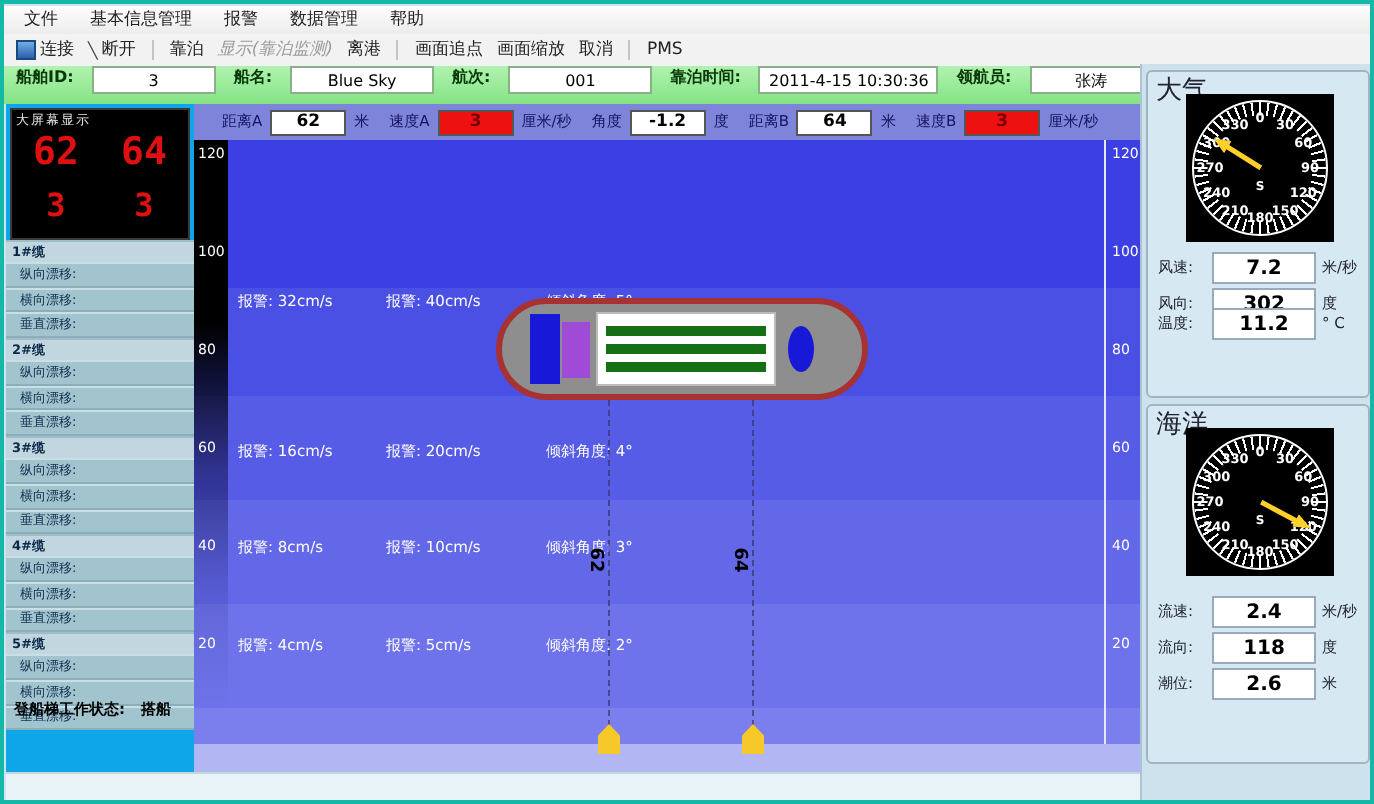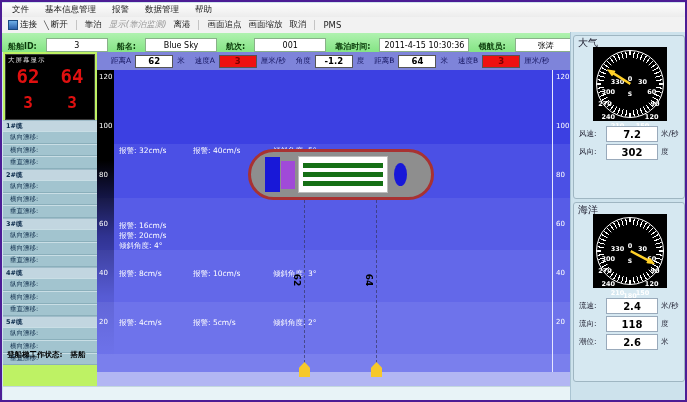--- a/index.html
+++ b/index.html
@@ -1,35 +1,35 @@
 <!DOCTYPE html>
 <html><head>
 <meta charset="utf-8">
 <style>
   html,body{margin:0;padding:0;background:#fff;font-family:"DejaVu Sans","Liberation Sans",sans-serif;}
-  .window{position:relative;width:687px;height:402px;background:#cfe4ee;border:2px solid #4c1d95;box-sizing:border-box;overflow:hidden;}
+  .window{position:relative;width:687px;height:402px;background:#cfe4ee;border:2px solid #14b8a6;box-sizing:border-box;overflow:hidden;}
   
   .menubar{position:absolute;left:0;top:1px;width:100%;height:14px;background:linear-gradient(#fdfdfd,#ececec);display:flex;align-items:center;gap:16px;padding-left:10px;font-size:8.5px;color:#222;}
   .menubar span{cursor:default;}
   .toolbar{position:absolute;left:0;top:15px;width:100%;height:16px;background:#f2f2f2;border-bottom:1px solid #d5d5d5;display:flex;align-items:center;gap:7px;padding-left:6px;font-size:8.5px;color:#222;}
   .tsep{width:1px;height:10px;background:#c4c4c4;margin:0 1px;}
   .tbtn{display:flex;align-items:center;gap:2px;}
   .tbtn.disabled{color:#9a9a9a;font-style:italic;}
   .icon-connect{display:inline-block;width:8px;height:8px;background:linear-gradient(#6fb0e8,#2a60a9);border:1px solid #1a4a80;}
   .icon-disconnect{color:#444;font-size:8px;font-weight:bold;}
   
-  .infobar{position:absolute;left:0;top:31px;width:570px;height:19px;background:linear-gradient(#b0f2b0,#84e484);display:flex;align-items:flex-end;gap:9px;padding-left:6px;font-size:8px;color:#083808;font-weight:bold;}
+  .infobar{position:absolute;left:0;top:31px;width:570px;height:19px;background:linear-gradient(#b0f2b0,#84e484);display:flex;align-items:flex-start;gap:9px;padding-left:6px;font-size:8px;color:#083808;font-weight:bold;}
   .ibox{background:#fff;border:1px solid #8ab08a;height:12px;display:flex;align-items:center;justify-content:center;font-weight:normal;color:#000;font-size:8px;}
   
   .measurebar{position:absolute;left:95px;top:50px;width:473px;height:18px;background:#7e84da;display:flex;align-items:center;gap:4px;padding-left:14px;font-size:7.5px;color:#14145e;box-sizing:border-box;}
   .mbox{background:#fff;border:1px solid #555;width:36px;height:11px;display:flex;align-items:center;justify-content:center;font-weight:bold;font-size:8.5px;color:#000;}
   .mbox.alarm{background:#ee1111;color:#7a0000;}
   .munit{margin-right:6px;}
   
-  .sidebar{position:absolute;left:1px;top:50px;width:94px;height:334px;background:#bef264;}
+  .sidebar{position:absolute;left:1px;top:50px;width:94px;height:334px;background:#0ea5e9;}
   .bigdisplay{position:absolute;left:2px;top:2px;width:88px;height:64px;background:#000;border:1px solid #3a3a3a;}
   .bd-title{position:absolute;left:2px;top:1px;font-size:6.5px;color:#e8e8e8;letter-spacing:1px;}
   .bd-row1{position:absolute;left:0;top:10px;width:100%;display:flex;justify-content:space-around;font-size:19px;font-weight:bold;color:#e01010;font-family:"DejaVu Sans Mono","Liberation Mono",monospace;}
   .bd-row2{position:absolute;left:0;top:38px;width:100%;display:flex;justify-content:space-around;font-size:16px;font-weight:bold;color:#e01010;font-family:"DejaVu Sans Mono","Liberation Mono",monospace;}
   .cgroups{position:absolute;left:0;top:68px;width:94px;}
   .cg-head{height:10px;font-size:6.5px;font-weight:bold;color:#0a2a4a;padding-left:3px;display:flex;align-items:center;background:#c2d6e0;border-top:1px solid #9fbcc9;}
   .cg-row{height:10.7px;background:#a2c4cf;border-top:1px solid #c9dee5;border-bottom:1px solid #8aafbb;font-size:6.5px;color:#12304e;display:flex;align-items:center;padding-left:7px;}
   .gangway{position:absolute;left:0;top:298px;width:94px;font-size:7.5px;font-weight:bold;color:#000;display:flex;gap:8px;padding-left:4px;}
   
   .chart{position:absolute;left:95px;top:68px;width:473px;height:317px;overflow:hidden;}
@@ -53,25 +53,25 @@
   .sh-purple{position:absolute;left:30px;top:9px;width:14px;height:28px;background:#a04ad8;}
   .sh-cargo{position:absolute;left:47px;top:4px;width:90px;height:37px;background:#fff;border:1px solid #bbb;display:flex;flex-direction:column;justify-content:space-evenly;padding:2px 4px;box-sizing:border-box;}
   .stripe{height:5px;background:#157015;}
   .sh-ell{position:absolute;left:143px;top:11px;width:13px;height:23px;background:#1818d8;border-radius:50%;}
   .mline{position:absolute;top:130px;height:163px;width:0;border-left:1px dashed rgba(50,50,90,.65);}
   .marker{position:absolute;top:292px;width:11px;height:15px;background:#f6c82a;clip-path:polygon(50% 0,100% 38%,100% 100%,0 100%,0 38%);}
   .linelabel{position:absolute;font-size:9px;font-weight:bold;color:#000;transform:rotate(90deg);}
   
   .rightpanel{position:absolute;left:568px;top:30px;width:117px;height:370px;background:#cde2ec;border-left:1px solid #aac4d2;}
   .gbox{position:absolute;left:2px;width:112px;border:1px solid #9fb6c2;border-radius:3px;background:#d6e8f1;box-sizing:border-box;}
-  .gbox-title{position:absolute;top:0px;left:4px;font-size:10px;color:#223;}
+  .gbox-title{position:absolute;top:0px;left:4px;font-size:13px;color:#223;}
   .gauge{position:absolute;left:19px;top:11px;width:74px;height:74px;background:#000;}
   .dialring{position:absolute;inset:3px;border:1px solid #fff;border-radius:50%;}
   .ticks{position:absolute;inset:4px;border-radius:50%;background:repeating-conic-gradient(from -1deg,#fff 0deg 2deg,transparent 2deg 7.5deg);-webkit-mask:radial-gradient(closest-side,transparent 79%,#000 80%);mask:radial-gradient(closest-side,transparent 79%,#000 80%);}
-  .gn{position:absolute;left:50%;top:50%;font-size:6.5px;font-weight:bold;color:#fff;margin-top:20px;}
+  .gn{position:absolute;left:50%;top:50%;font-size:6.5px;font-weight:bold;color:#fff;}
   .g0{transform:translate(-50%,-50%) rotate(0deg) translate(0,-25px) rotate(0deg);}
   .g30{transform:translate(-50%,-50%) rotate(30deg) translate(0,-25px) rotate(-30deg);}
   .g60{transform:translate(-50%,-50%) rotate(60deg) translate(0,-25px) rotate(-60deg);}
   .g90{transform:translate(-50%,-50%) rotate(90deg) translate(0,-25px) rotate(-90deg);}
   .g120{transform:translate(-50%,-50%) rotate(120deg) translate(0,-25px) rotate(-120deg);}
   .g150{transform:translate(-50%,-50%) rotate(150deg) translate(0,-25px) rotate(-150deg);}
   .g180{transform:translate(-50%,-50%) rotate(180deg) translate(0,-25px) rotate(-180deg);}
   .g210{transform:translate(-50%,-50%) rotate(210deg) translate(0,-25px) rotate(-210deg);}
   .g240{transform:translate(-50%,-50%) rotate(240deg) translate(0,-25px) rotate(-240deg);}
   .g270{transform:translate(-50%,-50%) rotate(270deg) translate(0,-25px) rotate(-270deg);}
@@ -224,21 +224,21 @@
       <span class="rulab" style="left:3px;top:150px;">60</span>
       <span class="rulab" style="left:3px;top:199px;">40</span>
       <span class="rulab" style="left:3px;top:248px;">20</span>
     </div>
 
     <div class="alarmrow" style="top:76px;">
       <span class="a1">报警: 32cm/s</span>
         <span class="a2">报警: 40cm/s</span>
         <span>倾斜角度: 5°</span>
     </div>
-    <div class="alarmrow" style="top:151px;flex-direction:column;">
+    <div class="alarmrow" style="top:151px;">
       <span class="a1">报警: 16cm/s</span>
         <span class="a2">报警: 20cm/s</span>
         <span>倾斜角度: 4°</span>
     </div>
     <div class="alarmrow" style="top:199px;">
       <span class="a1">报警: 8cm/s</span>
         <span class="a2">报警: 10cm/s</span>
         <span>倾斜角度: 3°</span>
     </div>
     <div class="alarmrow" style="top:248px;">
@@ -291,20 +291,25 @@
       <div class="vrow" style="top:90px;">
         <span class="vlabel">风速:</span>
           <span class="vbox">7.2</span>
           <span class="vunit">米/秒</span>
       </div>
       <div class="vrow" style="top:108px;">
         <span class="vlabel">风向:</span>
           <span class="vbox">302</span>
           <span class="vunit">度</span>
       </div>
+      <div class="vrow" style="top:118px;">
+        <span class="vlabel">温度:</span>
+          <span class="vbox">11.2</span>
+          <span class="vunit">° C</span>
+      </div>
       <div class="vrow" style="top:132px;margin-top:40px;">
         <span class="vlabel">湿度:</span>
           <span class="vbox">72</span>
           <span class="vunit">%</span>
       </div>
     </div>
 
     <div class="gbox" style="top:170px;height:180px;">
       <div class="gbox-title">海洋</div>
       <div class="gauge">

